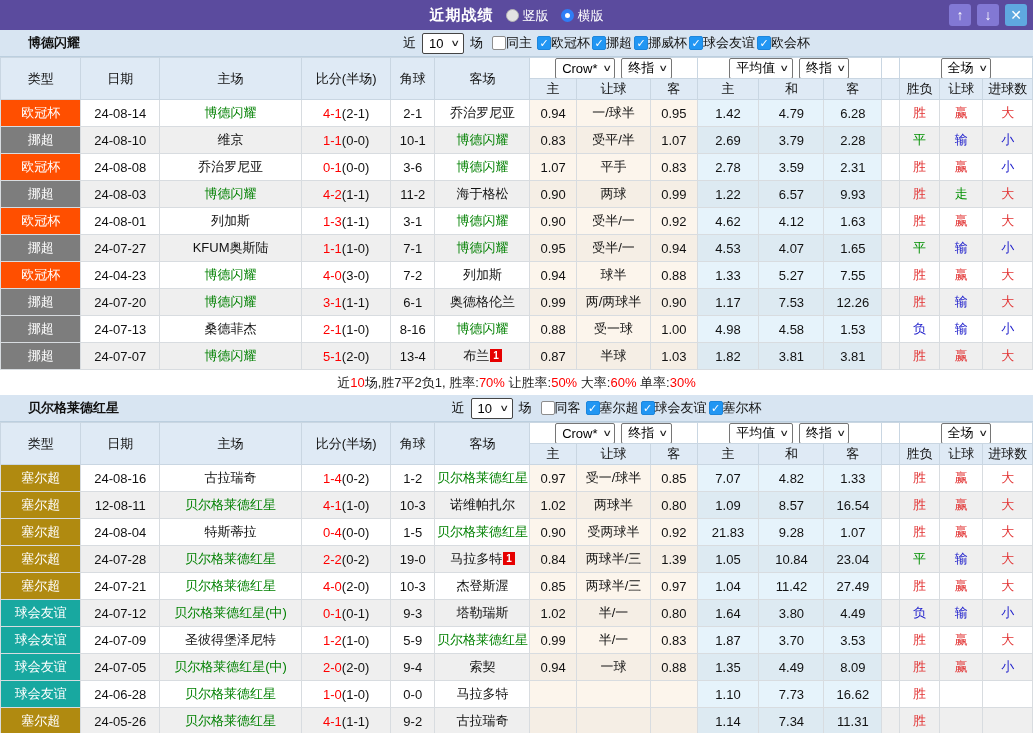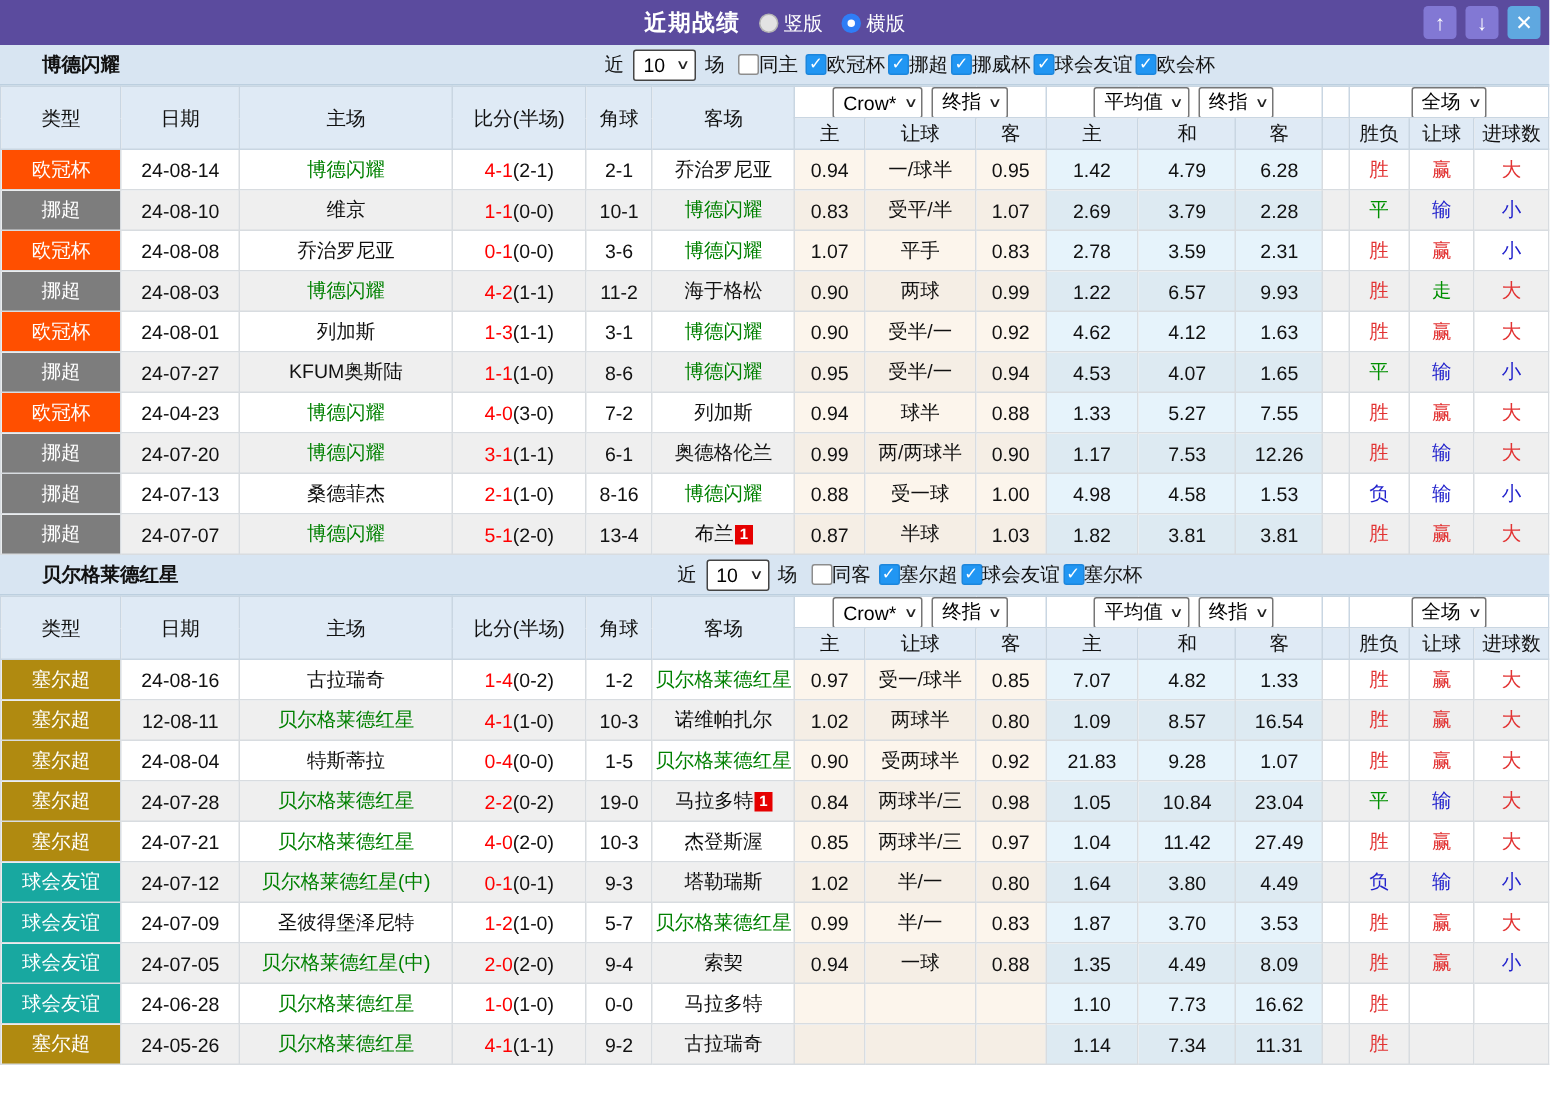--- a/index.html
+++ b/index.html
@@ -275,21 +275,21 @@
           <td></td>
           <td class="c-red">胜</td>
           <td class="c-red">赢</td>
           <td class="c-red">大</td>
         </tr>
         <tr class="even">
           <td class="type-cell" style="background: rgb(125, 125, 125);">挪超</td>
           <td>24-07-27</td>
           <td><span>KFUM奥斯陆</span></td>
           <td><span class="ft">1-1</span><span>(1-0)</span></td>
-          <td>8-6</td>
+          <td>7-1</td>
           <td><span class="hl">博德闪耀</span></td>
           <td class="crow">0.95</td>
           <td class="crow">受半/一</td>
           <td class="crow">0.94</td>
           <td class="avg">4.53</td>
           <td class="avg">4.07</td>
           <td class="avg">1.65</td>
           <td></td>
           <td class="c-green">平</td>
           <td class="c-blue">输</td>
@@ -362,20 +362,21 @@
           <td class="avg">1.82</td>
           <td class="avg">3.81</td>
           <td class="avg">3.81</td>
           <td></td>
           <td class="c-red">胜</td>
           <td class="c-red">赢</td>
           <td class="c-red">大</td>
         </tr>
       </tbody>
   </table>
+  <div class="summary"><span>近</span><span class="red">10</span><span>场,胜7平2负1, 胜率:</span><span class="red">70%</span><span> 让胜率:</span><span class="red">50%</span><span> 大率:</span><span class="red">60%</span><span> 单率:</span><span class="red">30%</span></div>
 </div>
 
 <div class="section s2">
   <div class="sec-head">
     <span class="team-name">贝尔格莱德红星</span>
     <span class="controls">
       <span>近</span>
       <span class="sel count">
         <span>10</span>
         <span class="chev">∨</span>
@@ -533,21 +534,21 @@
         </tr>
         <tr class="even">
           <td class="type-cell" style="background: rgb(176, 138, 16);">塞尔超</td>
           <td>24-07-28</td>
           <td><span class="hl">贝尔格莱德红星</span></td>
           <td><span class="ft">2-2</span><span>(0-2)</span></td>
           <td>19-0</td>
           <td><span>马拉多特</span><span class="sup">1</span></td>
           <td class="crow">0.84</td>
           <td class="crow">两球半/三</td>
-          <td class="crow">0.98</td>
+          <td class="crow">1.39</td>
           <td class="avg">1.05</td>
           <td class="avg">10.84</td>
           <td class="avg">23.04</td>
           <td></td>
           <td class="c-green">平</td>
           <td class="c-blue">输</td>
           <td class="c-red">大</td>
         </tr>
         <tr>
           <td class="type-cell" style="background: rgb(176, 138, 16);">塞尔超</td>
@@ -583,21 +584,21 @@
           <td></td>
           <td class="c-blue">负</td>
           <td class="c-blue">输</td>
           <td class="c-blue">小</td>
         </tr>
         <tr>
           <td class="type-cell" style="background: rgb(24, 168, 160);">球会友谊</td>
           <td>24-07-09</td>
           <td><span>圣彼得堡泽尼特</span></td>
           <td><span class="ft">1-2</span><span>(1-0)</span></td>
-          <td>5-7</td>
+          <td>5-9</td>
           <td><span class="hl">贝尔格莱德红星</span></td>
           <td class="crow">0.99</td>
           <td class="crow">半/一</td>
           <td class="crow">0.83</td>
           <td class="avg">1.87</td>
           <td class="avg">3.70</td>
           <td class="avg">3.53</td>
           <td></td>
           <td class="c-red">胜</td>
           <td class="c-red">赢</td>

